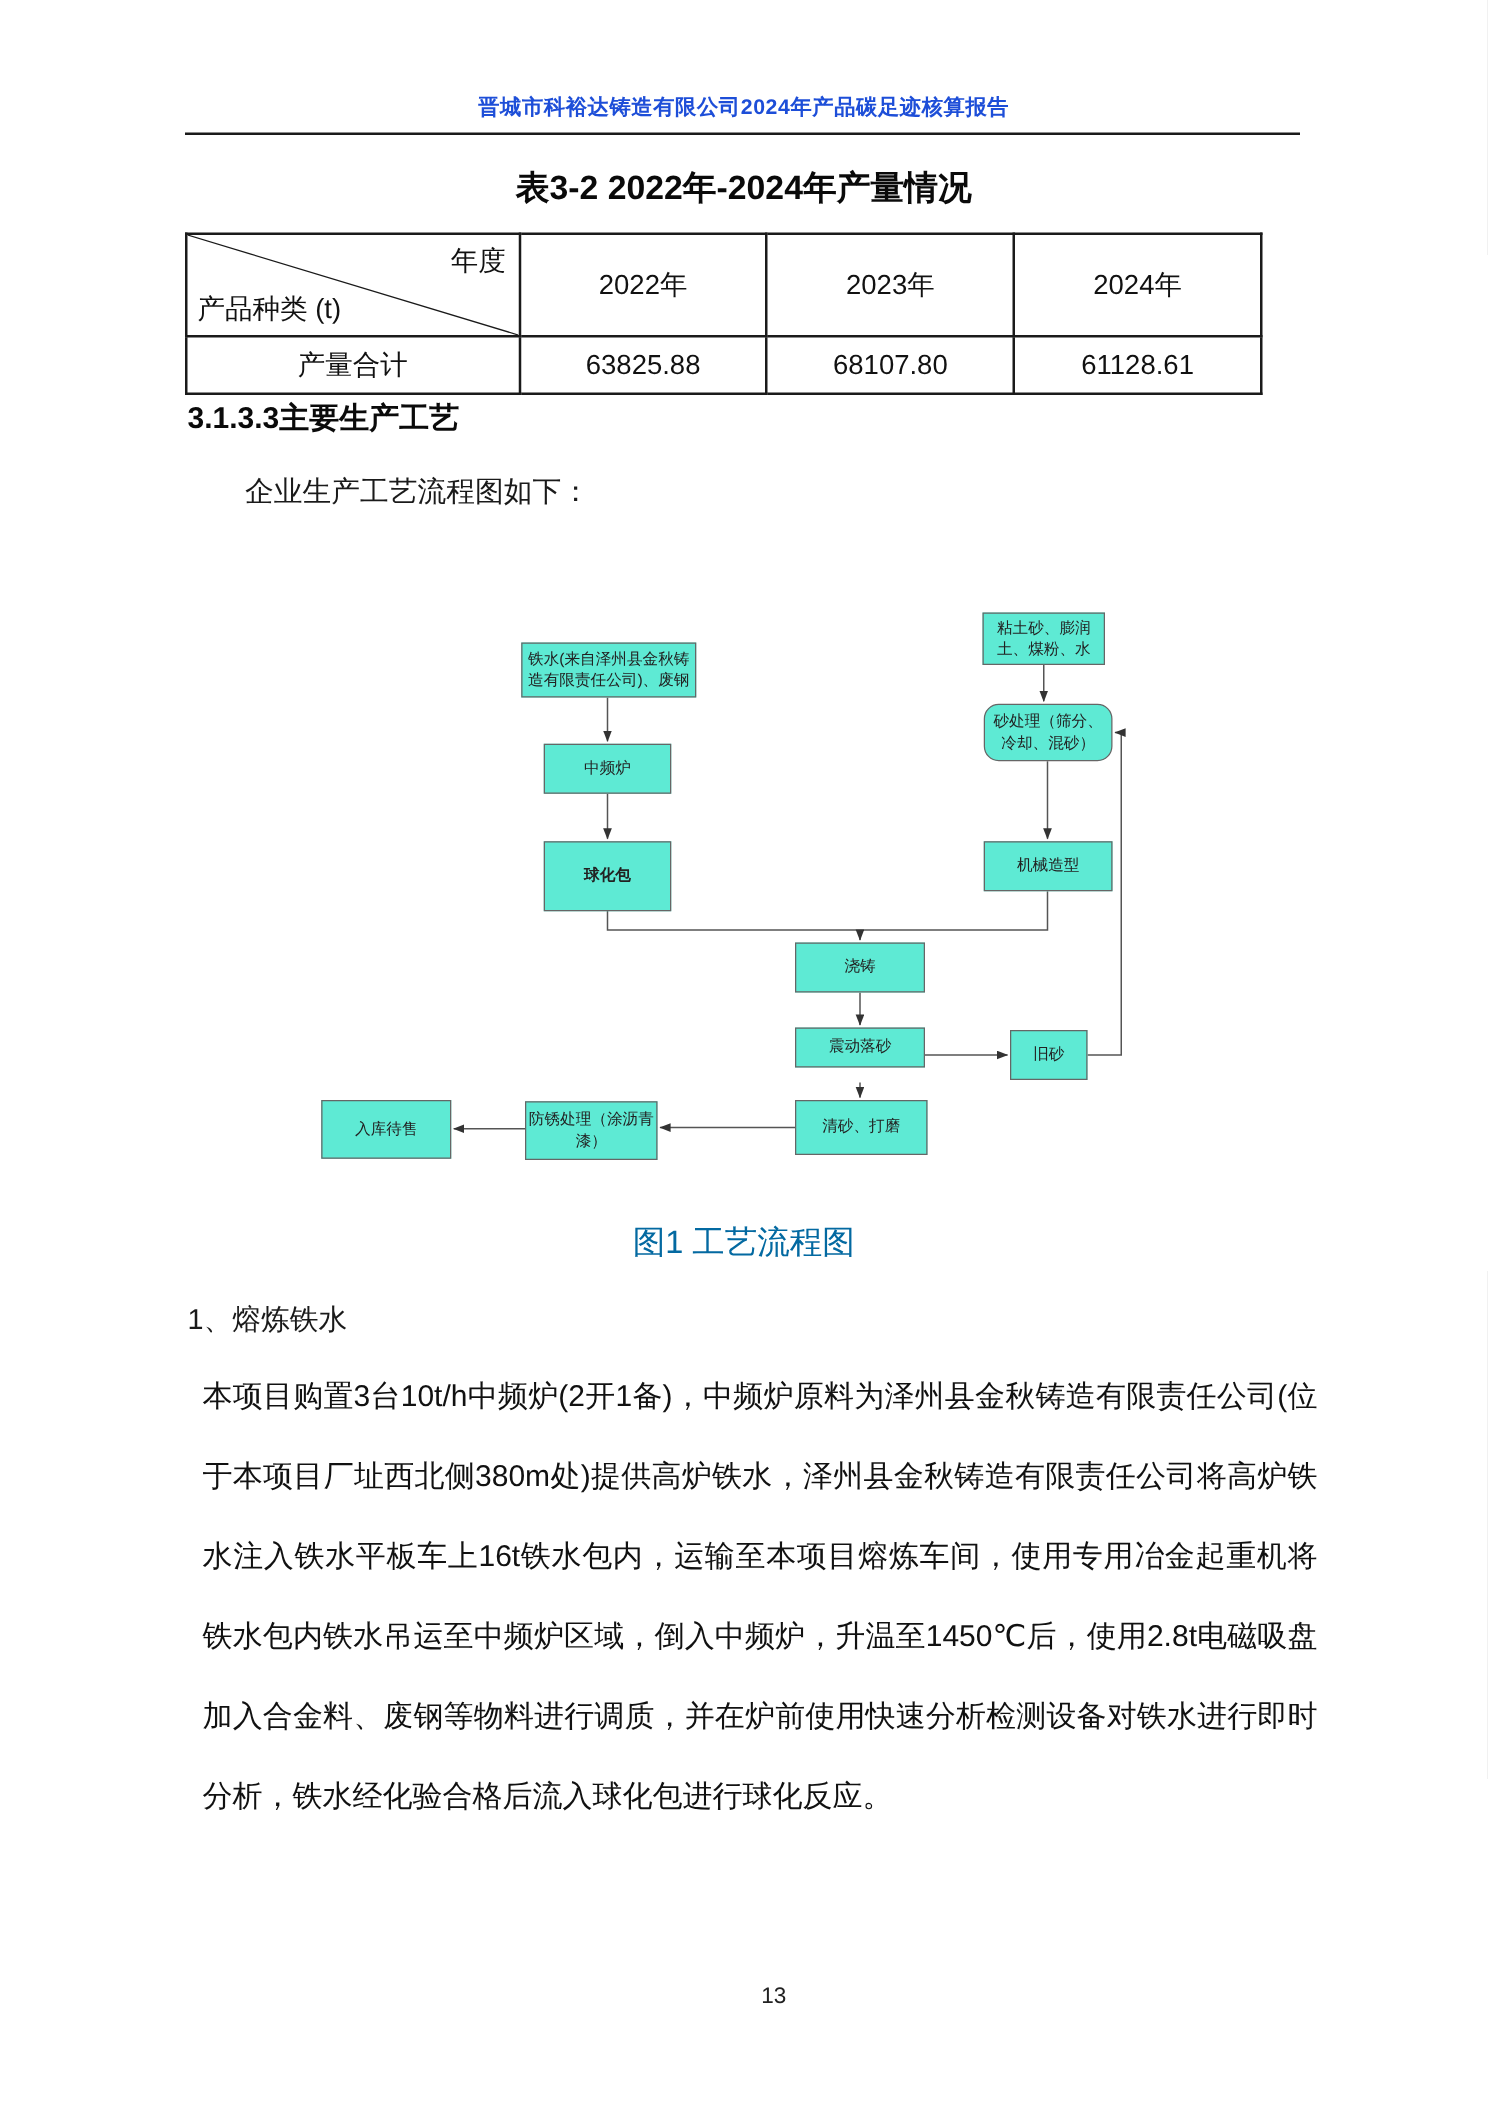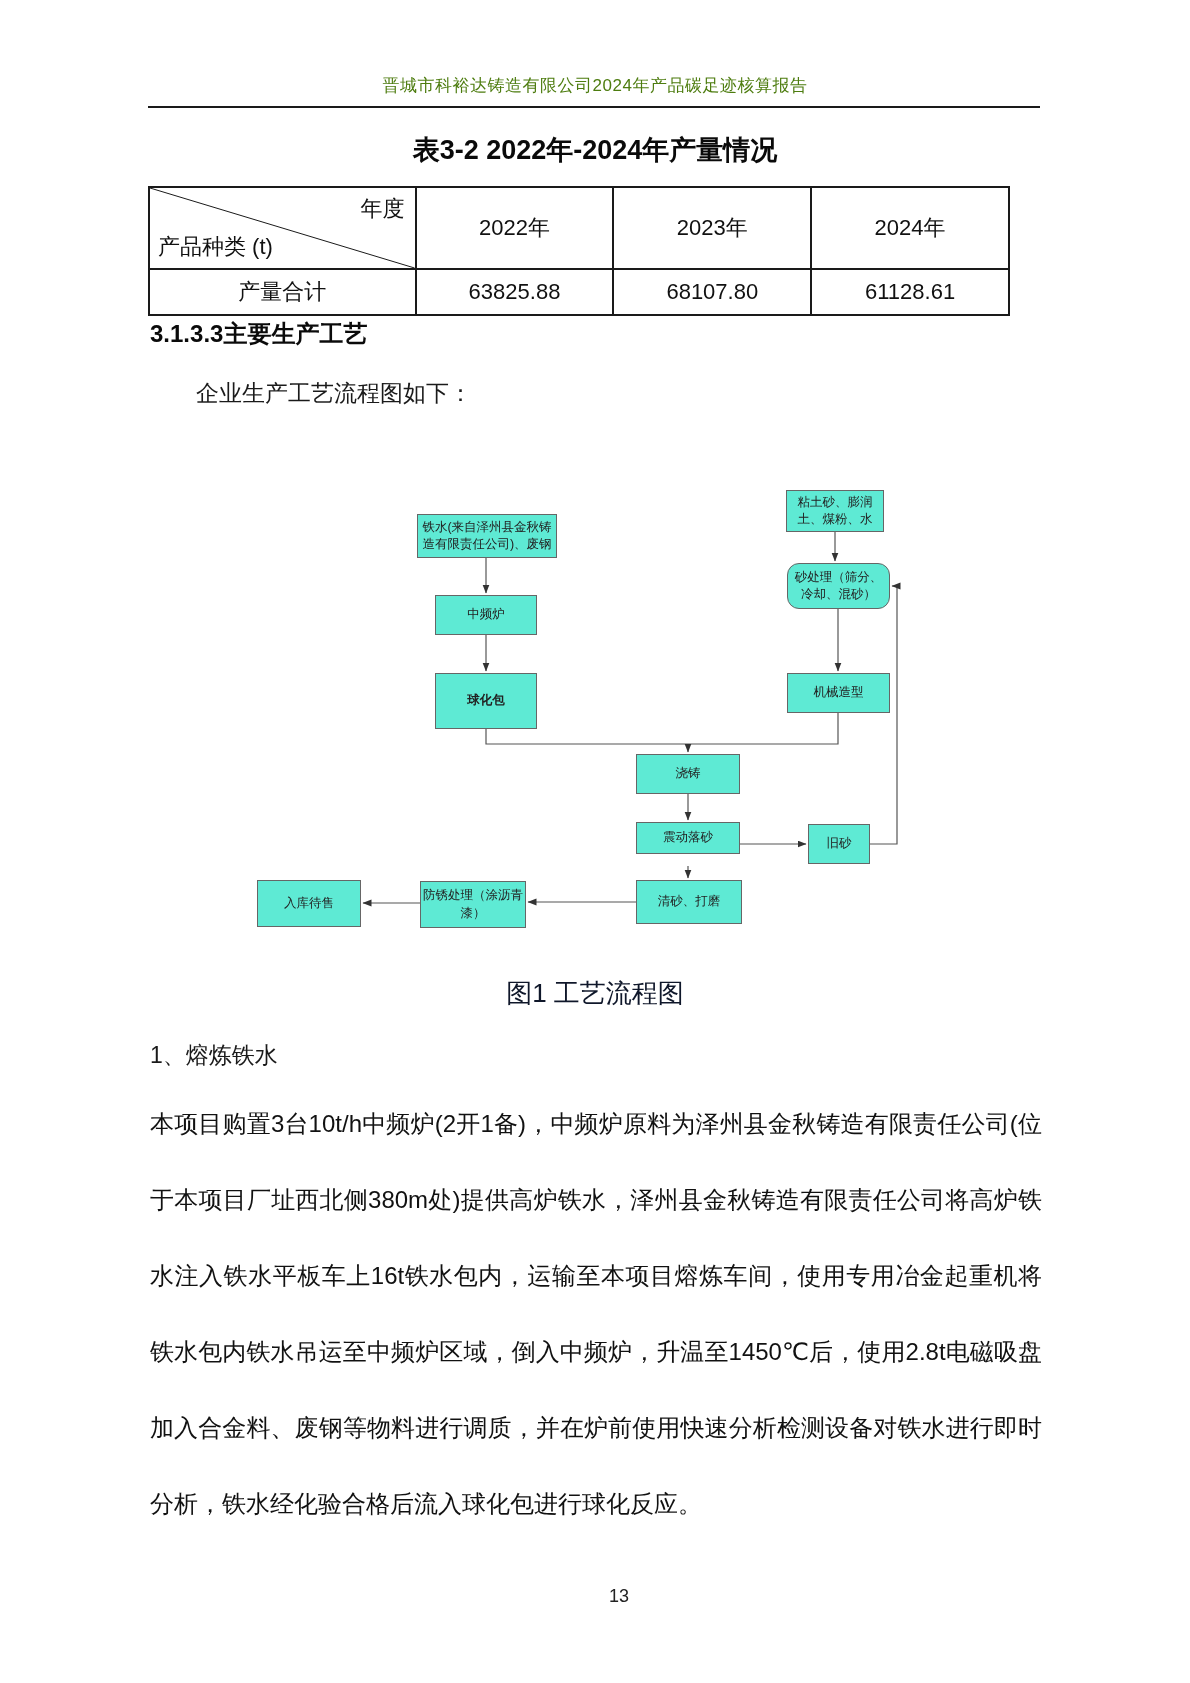--- a/index.html
+++ b/index.html
@@ -8,21 +8,21 @@
     width:1190px;height:1683px;
     background:#ffffff;
     font-family:"Liberation Sans","DejaVu Sans",sans-serif;
     color:#111;
     margin:0 auto;
     overflow:hidden;
   }
   
   .doc-header{
     position:absolute;top:74px;left:0;width:100%;
-    text-align:center;font-size:17px;letter-spacing:.5px;color:#4d7c0f;
+    text-align:center;font-size:17px;letter-spacing:.5px;color:#1d4ed8;font-weight:bold;
   }
   .header-rule{
     position:absolute;top:106px;left:148px;width:892px;height:0;
     border-top:2px solid #1a1a1a;
   }
   
   .table-title{
     position:absolute;top:132px;left:0;width:100%;
     text-align:center;font-size:27px;font-weight:bold;color:#0a0a0a;
   }
@@ -69,29 +69,29 @@
   #fc-molding{left:787px;top:243px;width:103px;height:40px;}
   #fc-pouring{left:636px;top:324px;width:104px;height:40px;}
   #fc-shakeout{left:636px;top:392px;width:104px;height:32px;}
   #fc-oldsand{left:808px;top:394px;width:62px;height:40px;}
   #fc-cleaning{left:636px;top:450px;width:106px;height:44px;}
   #fc-rust{left:420px;top:451px;width:106px;height:47px;}
   #fc-storage{left:257px;top:450px;width:104px;height:47px;}
   
   .figure-caption{
     position:absolute;top:976px;left:0;width:100%;
-    text-align:center;font-size:26px;color:#0f172a;
+    text-align:center;font-size:26px;color:#0369a1;
   }
   .step-heading{
     position:absolute;top:1040px;left:150px;
     font-size:23px;color:#1a1a1a;
   }
   .body-paragraph{
-    position:absolute;top:1086px;left:150px;width:892px;
-    font-size:24px;line-height:76px;color:#111;
+    position:absolute;top:1086px;left:162px;width:892px;
+    font-size:24px;line-height:64px;color:#111;
     text-align:justify;text-align-last:left;
   }
   .page-number{
     position:absolute;top:1586px;left:0;width:100%;
     text-align:center;font-size:18px;color:#222;margin-left:24px;
   }
 </style>
 </head>
 <body>
 

